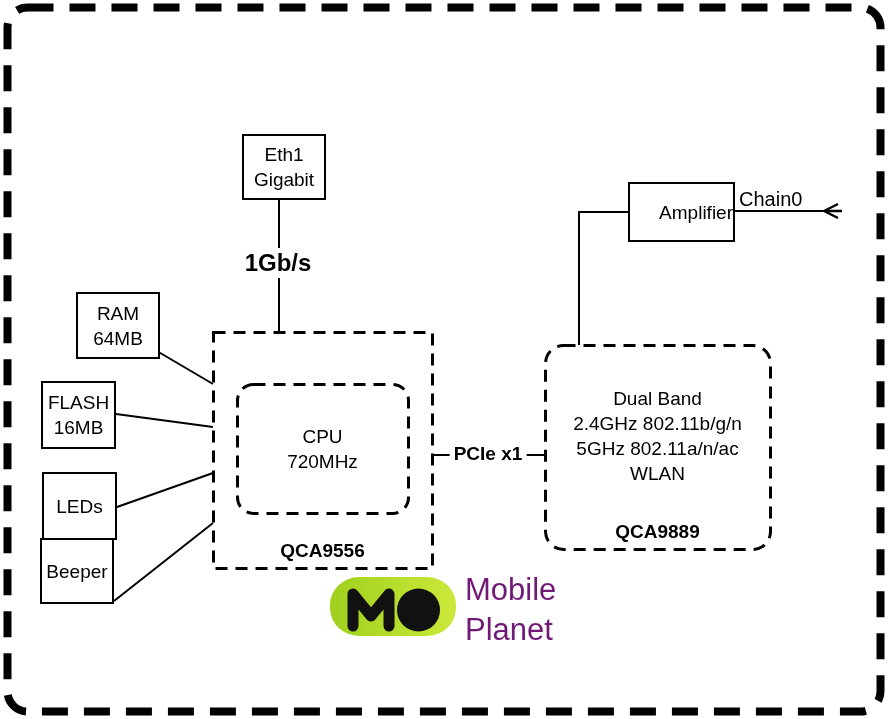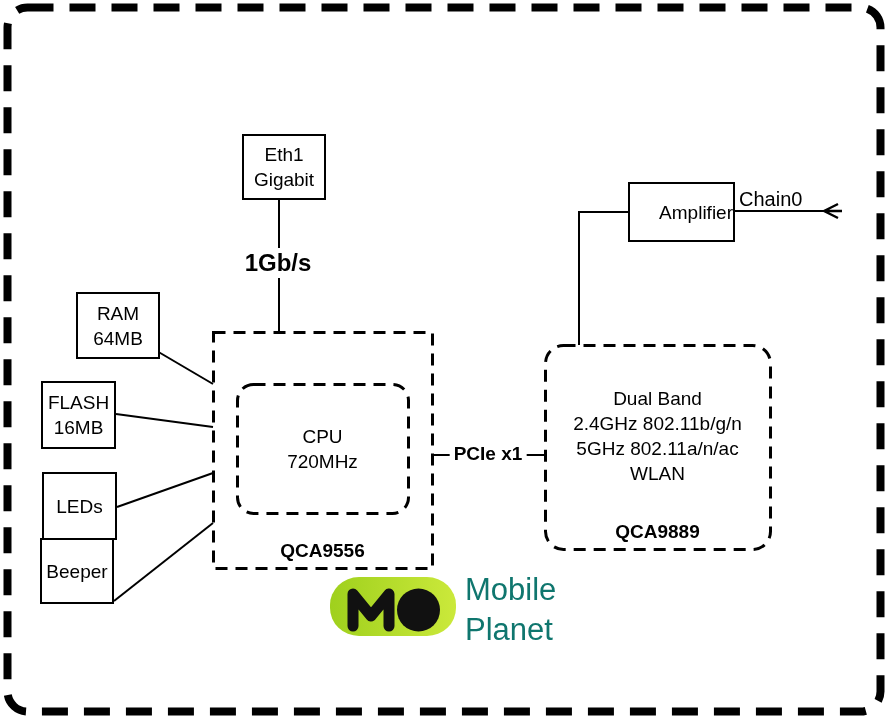--- a/index.html
+++ b/index.html
@@ -110,18 +110,18 @@
   <div class="line-label" style="left:278px;top:263px;">1Gb/s</div>
   <div class="line-label" style="left:488px;top:454px;font-size:19px;">PCIe x1</div>
   <div class="chain-label" style="left:739px;top:188px;">Chain0</div>
 
   <div class="logo-badge" style="background: linear-gradient(90deg, rgb(159, 208, 29), rgb(203, 233, 59));">
     <svg width="126" height="59" viewBox="0 0 126 59">
       <path d="M23 49 L23 17 L41 39 L59 17 L59 49" fill="none" stroke="#111" stroke-width="11" stroke-linecap="round" stroke-linejoin="round"></path>
       <circle cx="88.5" cy="33" r="21.5" fill="#111"></circle>
     </svg>
   </div>
-  <div class="logo-name" style="color: #0f766e;">
+  <div class="logo-name" style="color: #701a75;">
     <div>Mobile</div>
     <div>Planet</div>
   </div>
 
 </div>
 
 </body></html>

